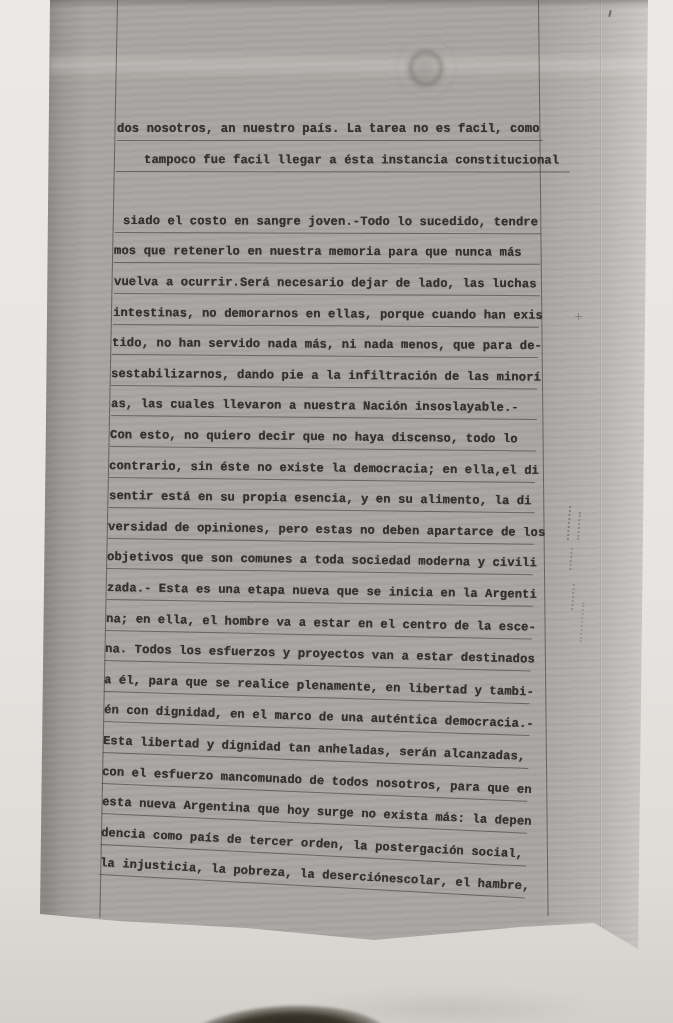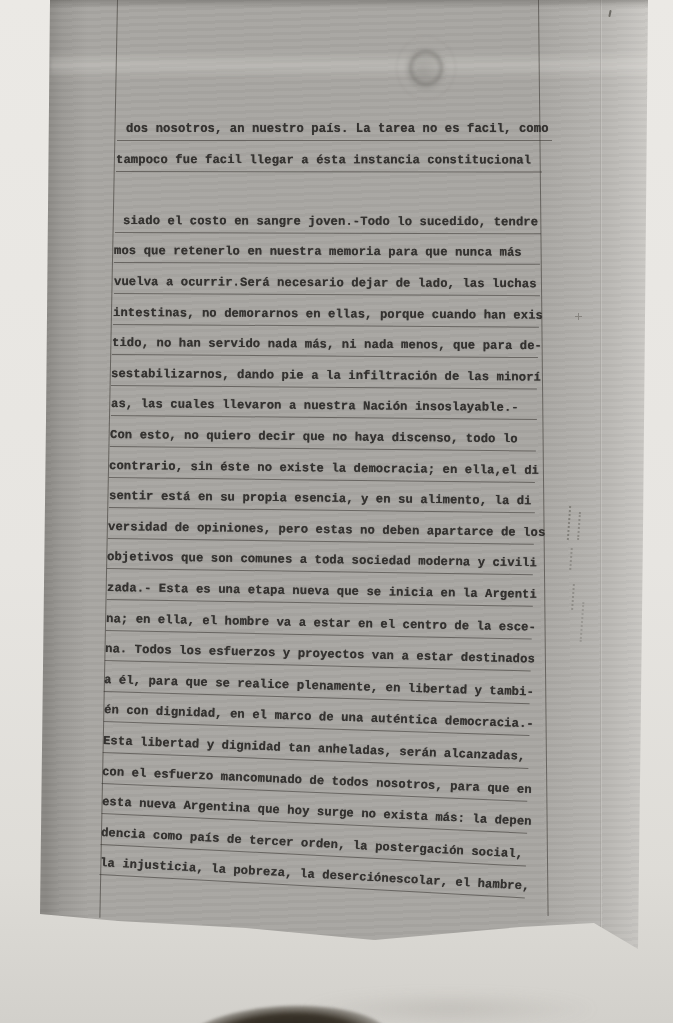--- a/index.html
+++ b/index.html
@@ -74,22 +74,22 @@
 
   <div class="scan">
     <div class="streak"></div>
     <div class="crease"></div>
     <div class="seal"></div>
 
     <div class="rule rule-left"></div>
     <div class="rule rule-right"></div>
 
     <div class="lines">
-        <div class="tline" style="top: 121px; left: 117px; transform: rotate(0deg); padding-left: 9px;">dos nosotros, an nuestro país. La tarea no es facil, como</div>
-        <div class="tline" style="top: 151.6px; left: 116.3px; transform: rotate(0.06deg);">tampoco fue facil llegar a ésta instancia constitucional</div>
+        <div class="tline" style="top: 121px; left: 117px; transform: rotate(0deg);">dos nosotros, an nuestro país. La tarea no es facil, como</div>
+        <div class="tline" style="top: 151.6px; left: 116.3px; transform: rotate(0.06deg); padding-left: 28px;">tampoco fue facil llegar a ésta instancia constitucional</div>
         <div class="tline" style="top: 212.8px; left: 114.9px; transform: rotate(0.18deg); text-indent: 8px;">siado el costo en sangre joven.-Todo lo sucedido, tendre</div>
         <div class="tline" style="top: 243.4px; left: 114.2px; transform: rotate(0.24deg);">mos que retenerlo en nuestra memoria para que nunca más</div>
         <div class="tline" style="top: 274px; left: 113.5px; transform: rotate(0.3deg);">vuelva a ocurrir.Será necesario dejar de lado, las luchas</div>
         <div class="tline" style="top: 304.6px; left: 112.8px; transform: rotate(0.36deg);">intestinas, no demorarnos en ellas, porque cuando han exis</div>
         <div class="tline" style="top: 335.2px; left: 112.1px; transform: rotate(0.42deg);">tido, no han servido nada más, ni nada menos, que para de-</div>
         <div class="tline" style="top: 365.8px; left: 111.4px; transform: rotate(0.48deg);">sestabilizarnos, dando pie a la infiltración de las minorí</div>
         <div class="tline" style="top: 396.4px; left: 110.7px; transform: rotate(0.54deg);">as, las cuales llevaron a nuestra Nación insoslayable.-</div>
         <div class="tline" style="top: 427px; left: 110px; transform: rotate(0.6deg);">Con esto, no quiero decir que no haya discenso, todo lo</div>
         <div class="tline" style="top: 457.6px; left: 109.3px; transform: rotate(0.66deg);">contrario, sin éste no existe la democracia; en ella,el di</div>
         <div class="tline" style="top: 488.2px; left: 108.6px; transform: rotate(0.72deg);">sentir está en su propia esencia, y en su alimento, la di</div>

